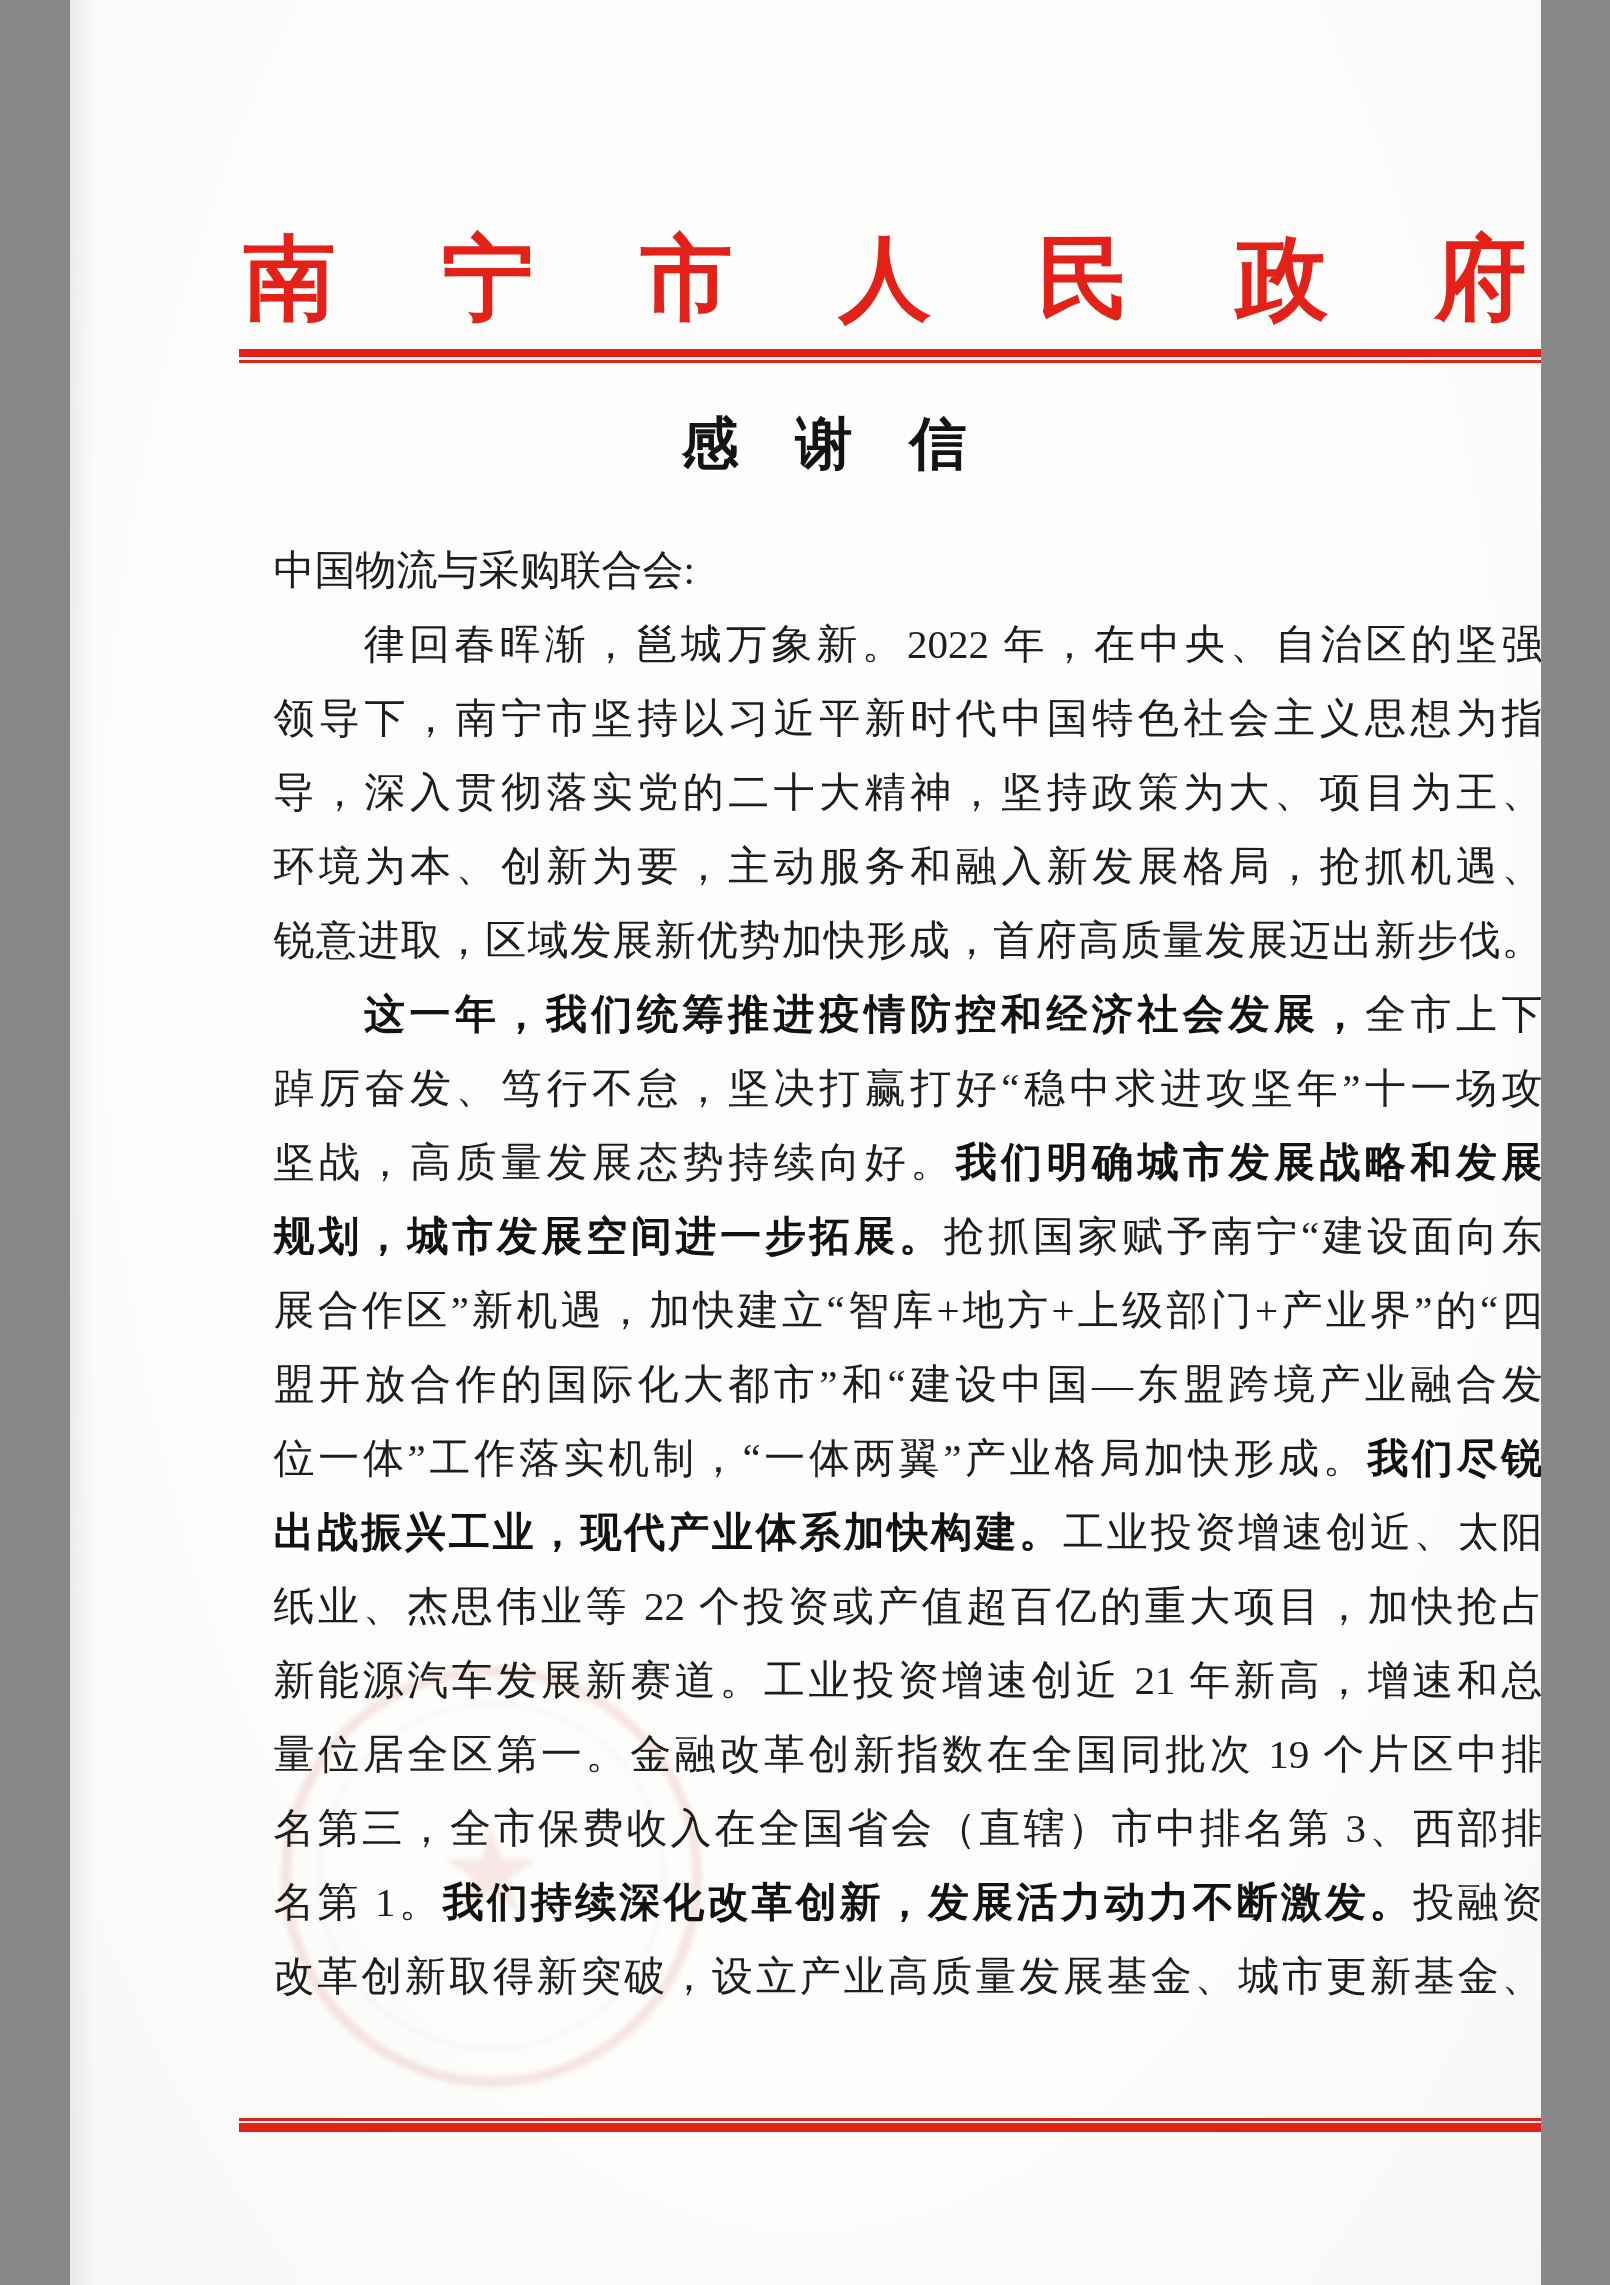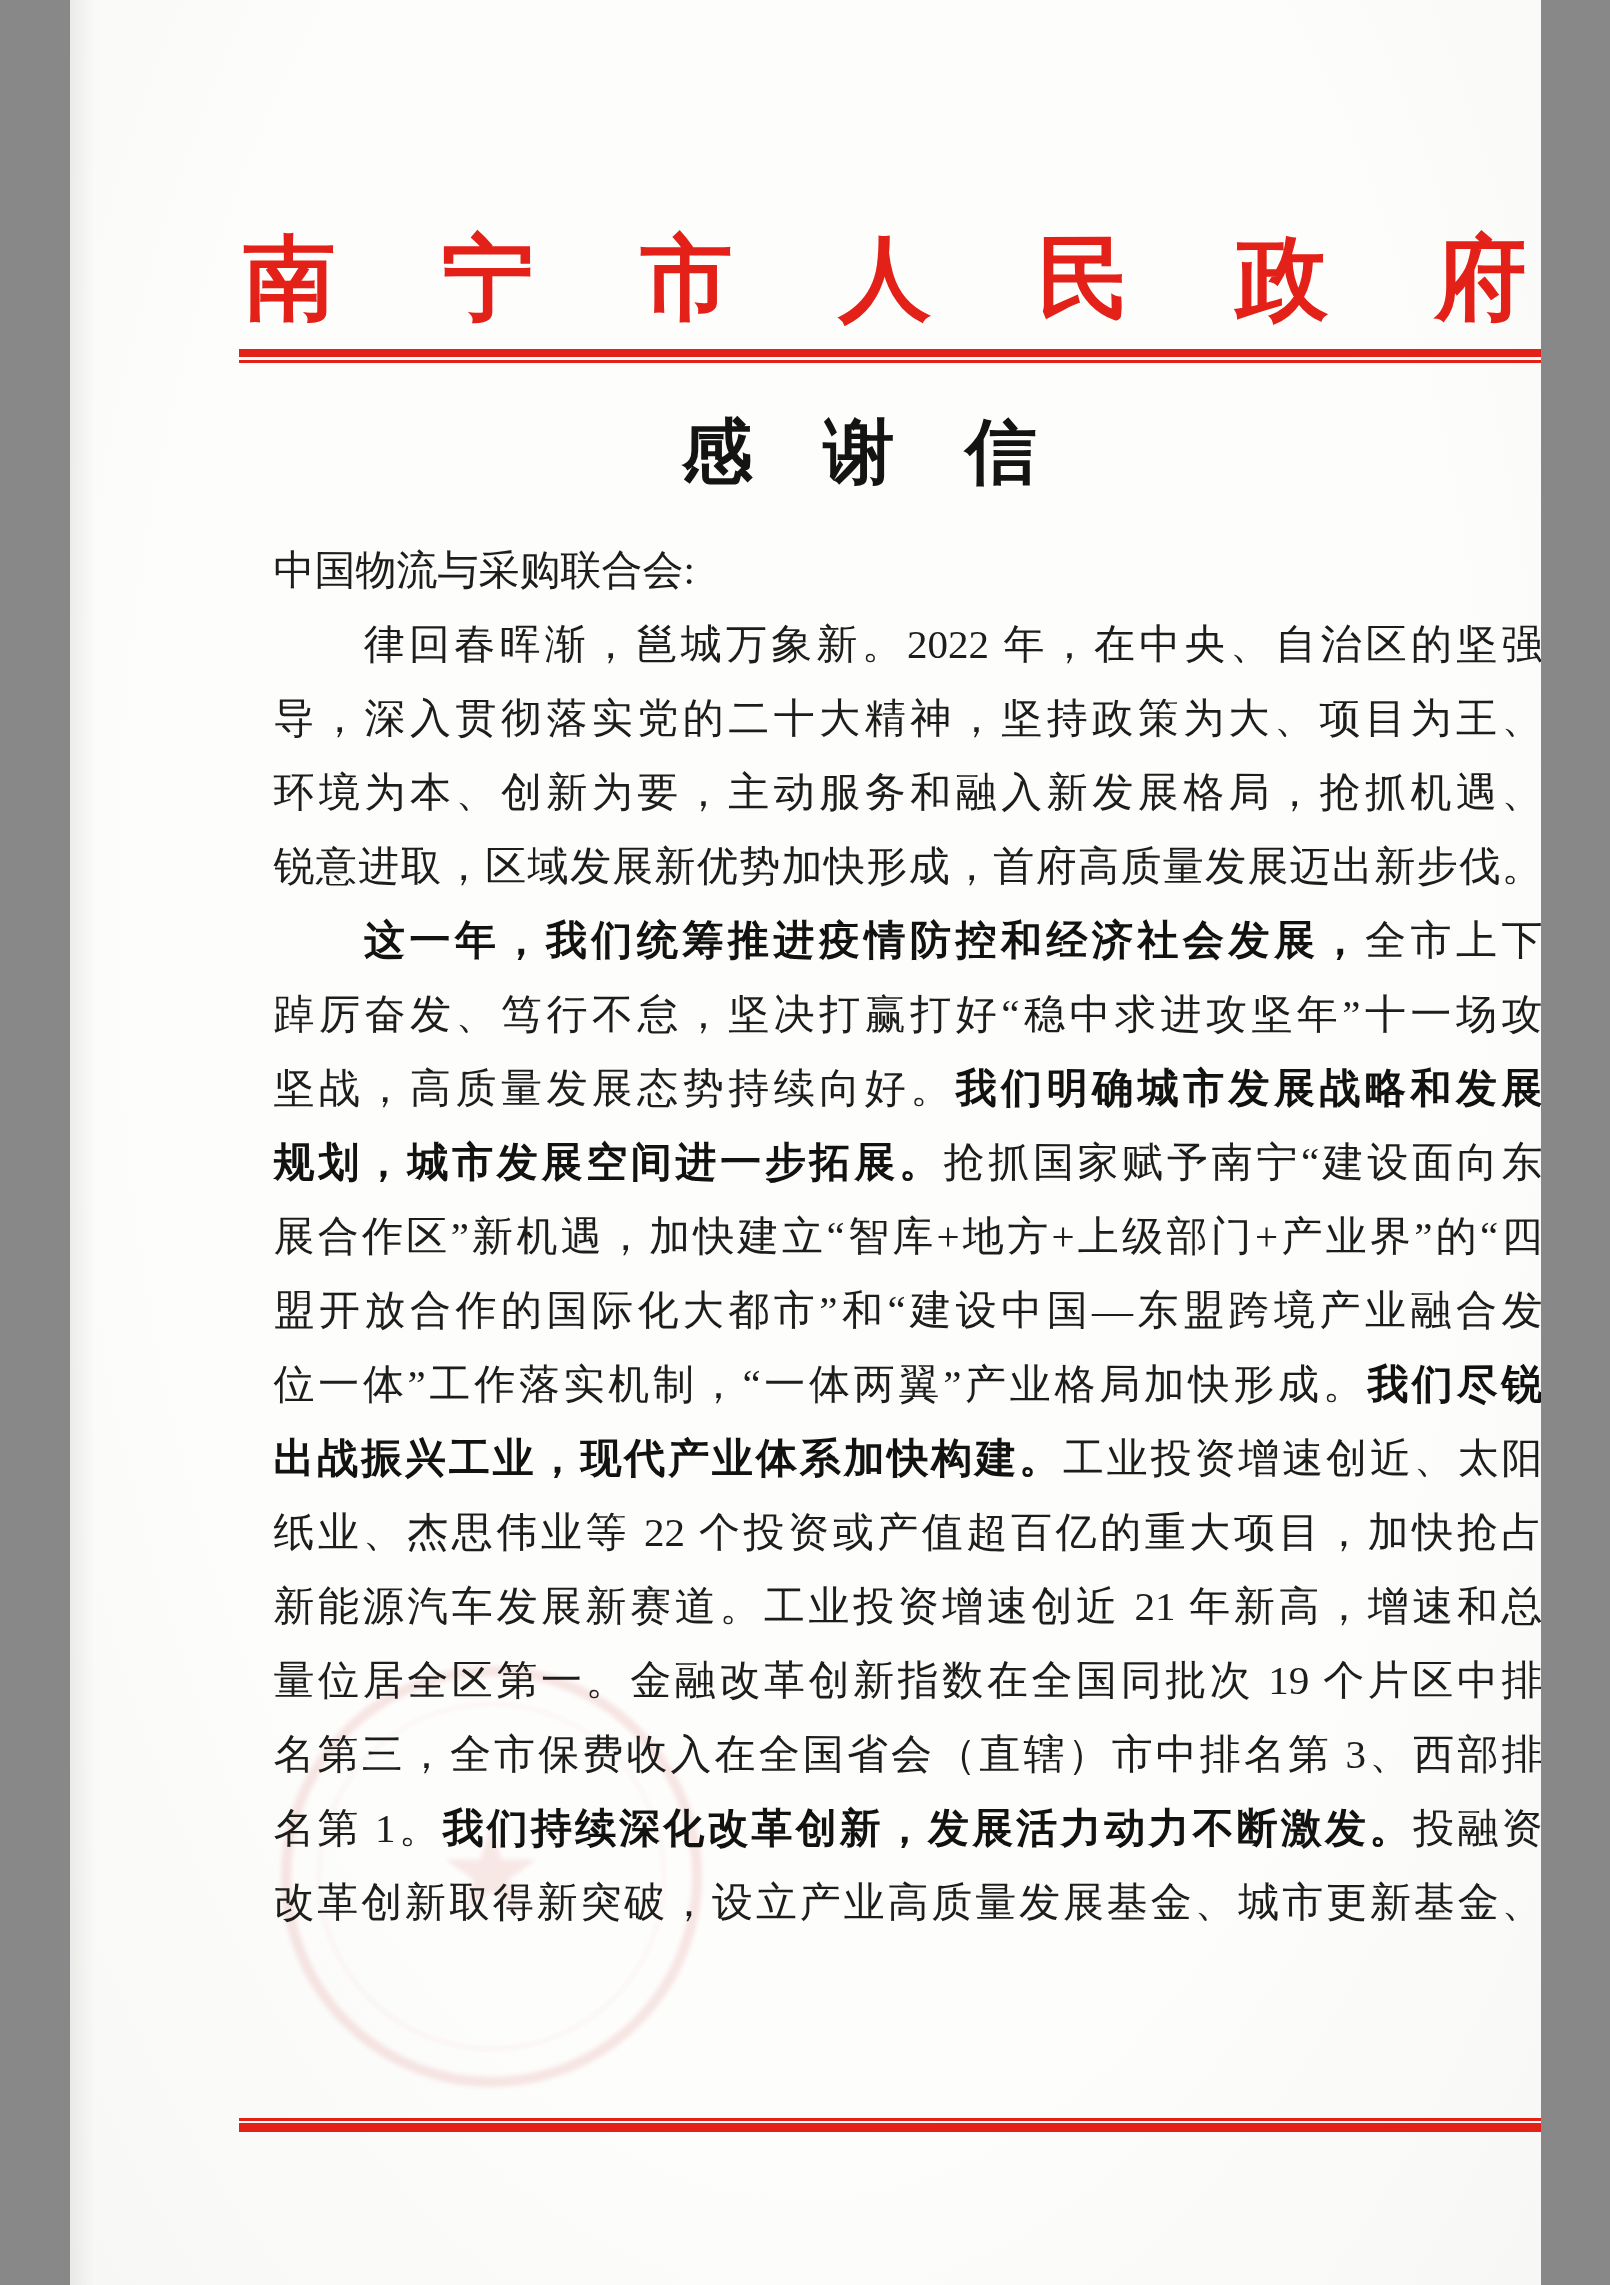--- a/index.html
+++ b/index.html
@@ -37,21 +37,21 @@
   .bar-thin{height:2.9px;background:#e32119;}
   .bar-gap{height:2.9px;background:transparent;}
   .rule-bottom .bar-gap{height:2px;}
   .rule-bottom .bar-thick{height:8.8px;}
   
   .doc-title{
     position:absolute;
     top:410px;left:50%;
     transform:translateX(-50%);
     width:247px;
-    font-size:71px;line-height:1.2;
+    font-size:57px;line-height:1.2;
     font-weight:700;
     color:#141412;
     text-align:justify;
     text-align-last:justify;
     white-space:nowrap;
   }
   
   .stamp{
     position:absolute;
     left:211px;top:1666px;
@@ -132,20 +132,21 @@
   <div class="stamp">
     <div class="ring"></div>
     <div class="ring-inner"></div>
     <div class="star">★</div>
   </div>
 
   <div class="body-block">
     <div class="salutation">中国物流与采购联合会:</div>
     <div id="lines">
         <div class="line"><span class="ind"></span><span>律回春晖渐，邕城万象新。2022 年，在中央、自治区的坚强</span></div>
+        <div class="line"><span>领导下，南宁市坚持以习近平新时代中国特色社会主义思想为指</span></div>
         <div class="line"><span>导，深入贯彻落实党的二十大精神，坚持政策为大、项目为王、</span></div>
         <div class="line"><span>环境为本、创新为要，主动服务和融入新发展格局，抢抓机遇、</span></div>
         <div class="line"><span>锐意进取，区域发展新优势加快形成，首府高质量发展迈出新步伐。</span></div>
         <div class="line"><span class="ind"></span><b>这一年，我们统筹推进疫情防控和经济社会发展，</b><span>全市上下</span></div>
         <div class="line"><span>踔厉奋发、笃行不怠，坚决打赢打好“稳中求进攻坚年”十一场攻</span></div>
         <div class="line"><span>坚战，高质量发展态势持续向好。</span><b>我们明确城市发展战略和发展</b></div>
         <div class="line"><b>规划，城市发展空间进一步拓展。</b><span>抢抓国家赋予南宁“建设面向东</span></div>
         <div class="line"><span>展合作区”新机遇，加快建立“智库+地方+上级部门+产业界”的“四</span></div>
         <div class="line"><span>盟开放合作的国际化大都市”和“建设中国—东盟跨境产业融合发</span></div>
         <div class="line"><span>位一体”工作落实机制，“一体两翼”产业格局加快形成。</span><b>我们尽锐</b></div>

